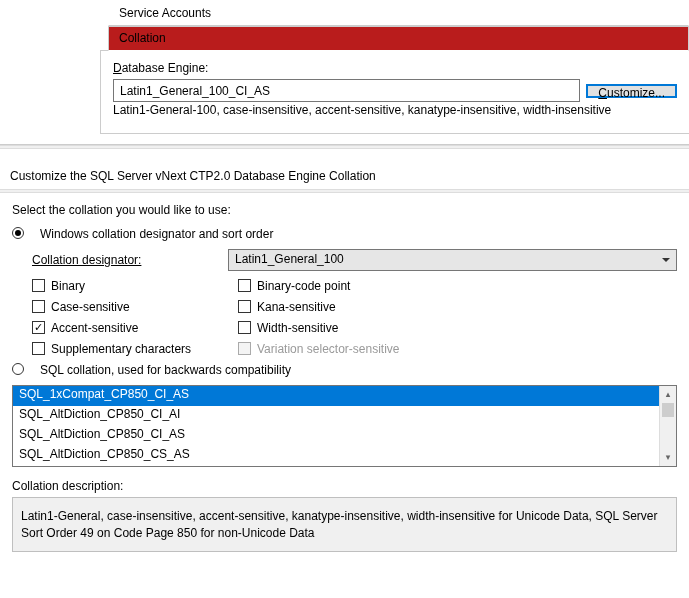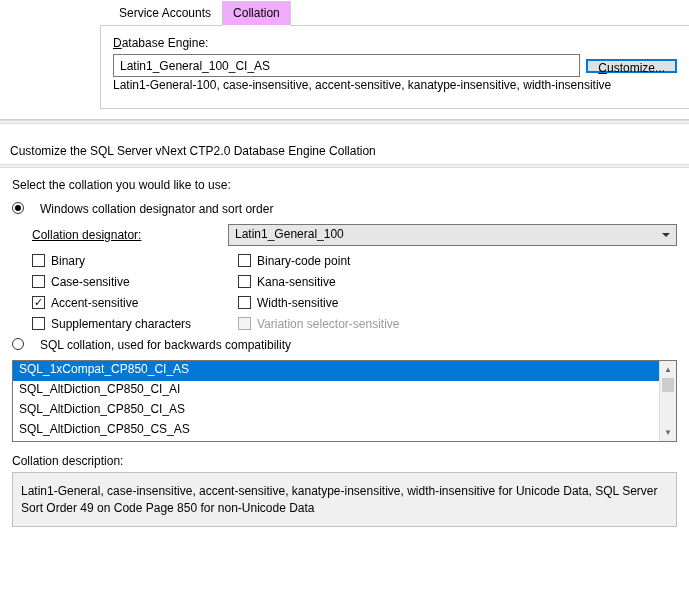--- a/index.html
+++ b/index.html
@@ -1,20 +1,20 @@
 <!DOCTYPE html>
 <html><head>
 <meta charset="utf-8">
 <style>
   * { box-sizing: border-box; font-family: "Segoe UI", Tahoma, sans-serif; font-size: 12px; }
   body { margin: 0; background: #fff; color: #000; width: 689px; }
   
   .top-section { padding: 0 0 10px 100px; border-bottom: 1px solid #ccc; }
-  .tabs { display: flex; margin-left: 8px; }
-  .tab { padding: 4px 10px 5px; border: 1px solid #ccc; border-bottom: 1px solid #fff; background: #f0abfc; position: relative; top: 1px; cursor: pointer; }
+  .tabs { display: flex; margin-left: 8px; flex-direction: column; }
+  .tab { padding: 4px 10px 5px; border: 1px solid #ccc; border-bottom: 1px solid #fff; background: #b91c1c; position: relative; top: 1px; cursor: pointer; }
   .tab.inactive { border-color: transparent; border-bottom: 1px solid #ccc; background: transparent; }
   .tab-body { border: 1px solid #ccc; border-right: none; padding: 10px 12px 14px; background: #fff; }
   .label { margin-bottom: 4px; display: block; }
   .underline-first::first-letter { text-decoration: underline; }
   .row { display: flex; gap: 6px; align-items: center; margin-top: 2px; }
   .textbox { flex: 1; height: 23px; border: 1px solid #767676; padding: 8px 6px; background: #fff; outline: none; }
   .btn { height: 14px; padding: 0 10px; border: 2px solid #0078d7; background: #e1e1e1; cursor: pointer; }
   .btn .ul { text-decoration: underline; }
   .desc-text { color: #000; line-height: 1.4; max-width: 510px; }
   

